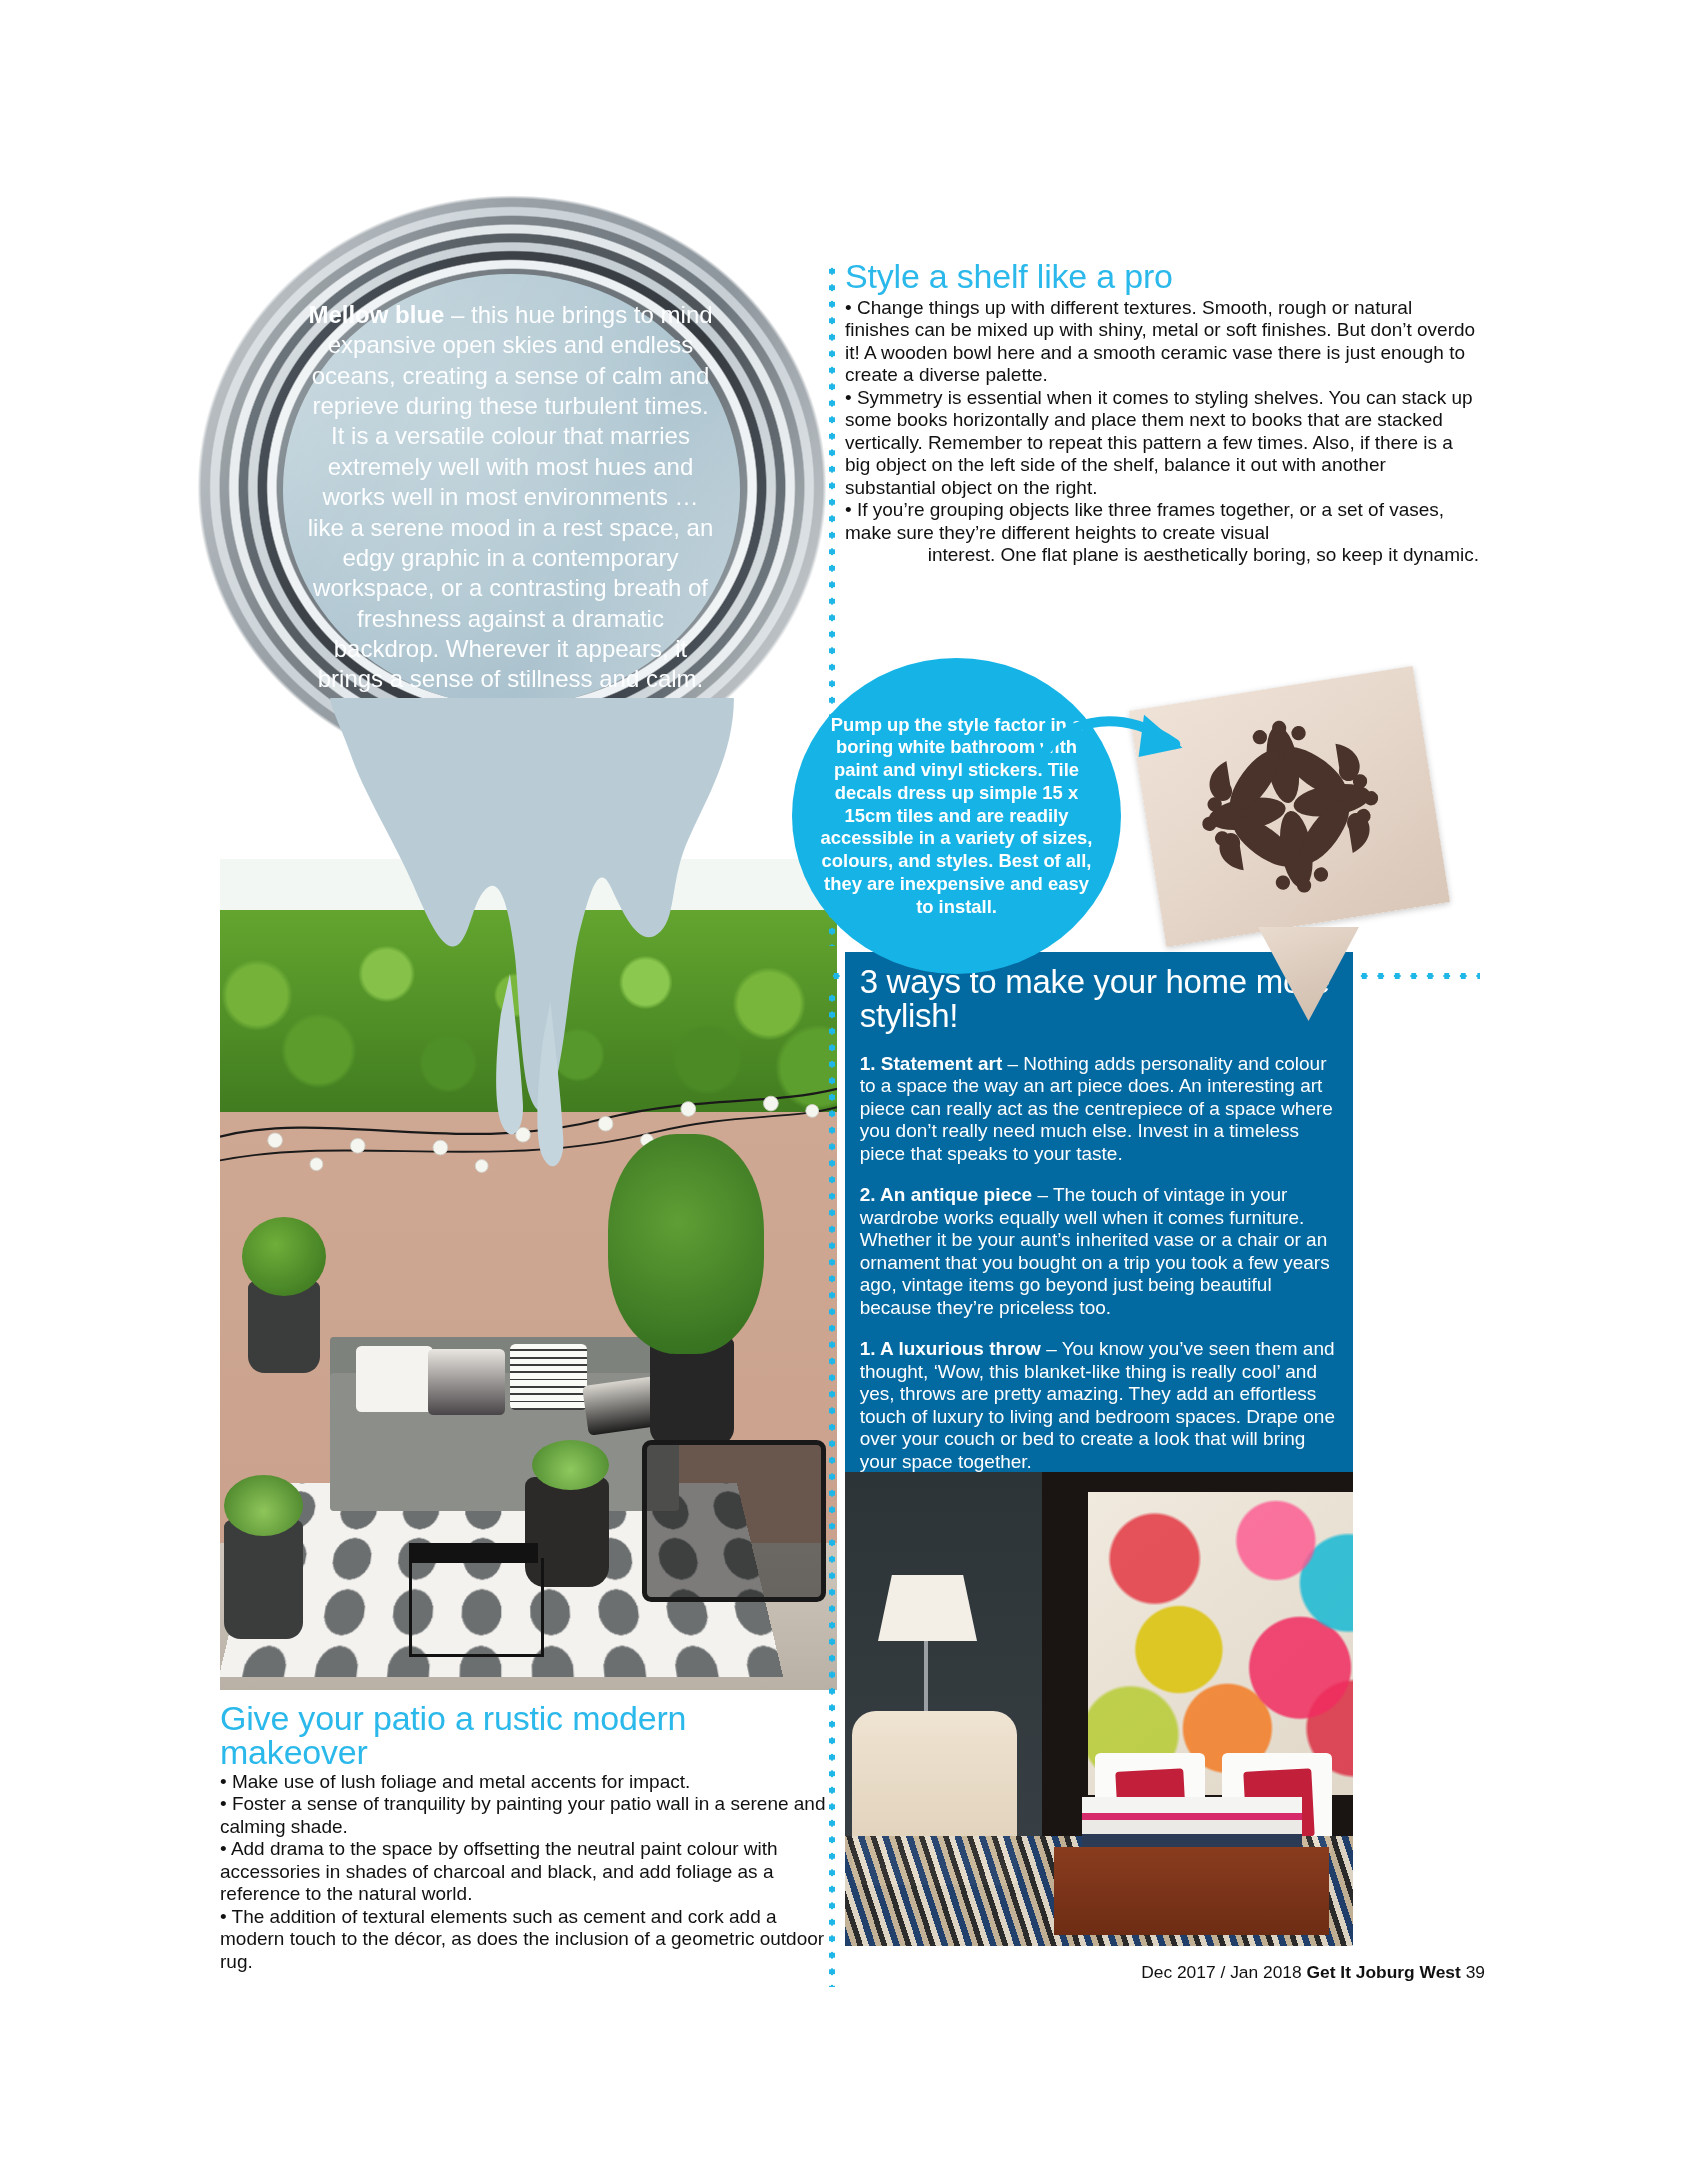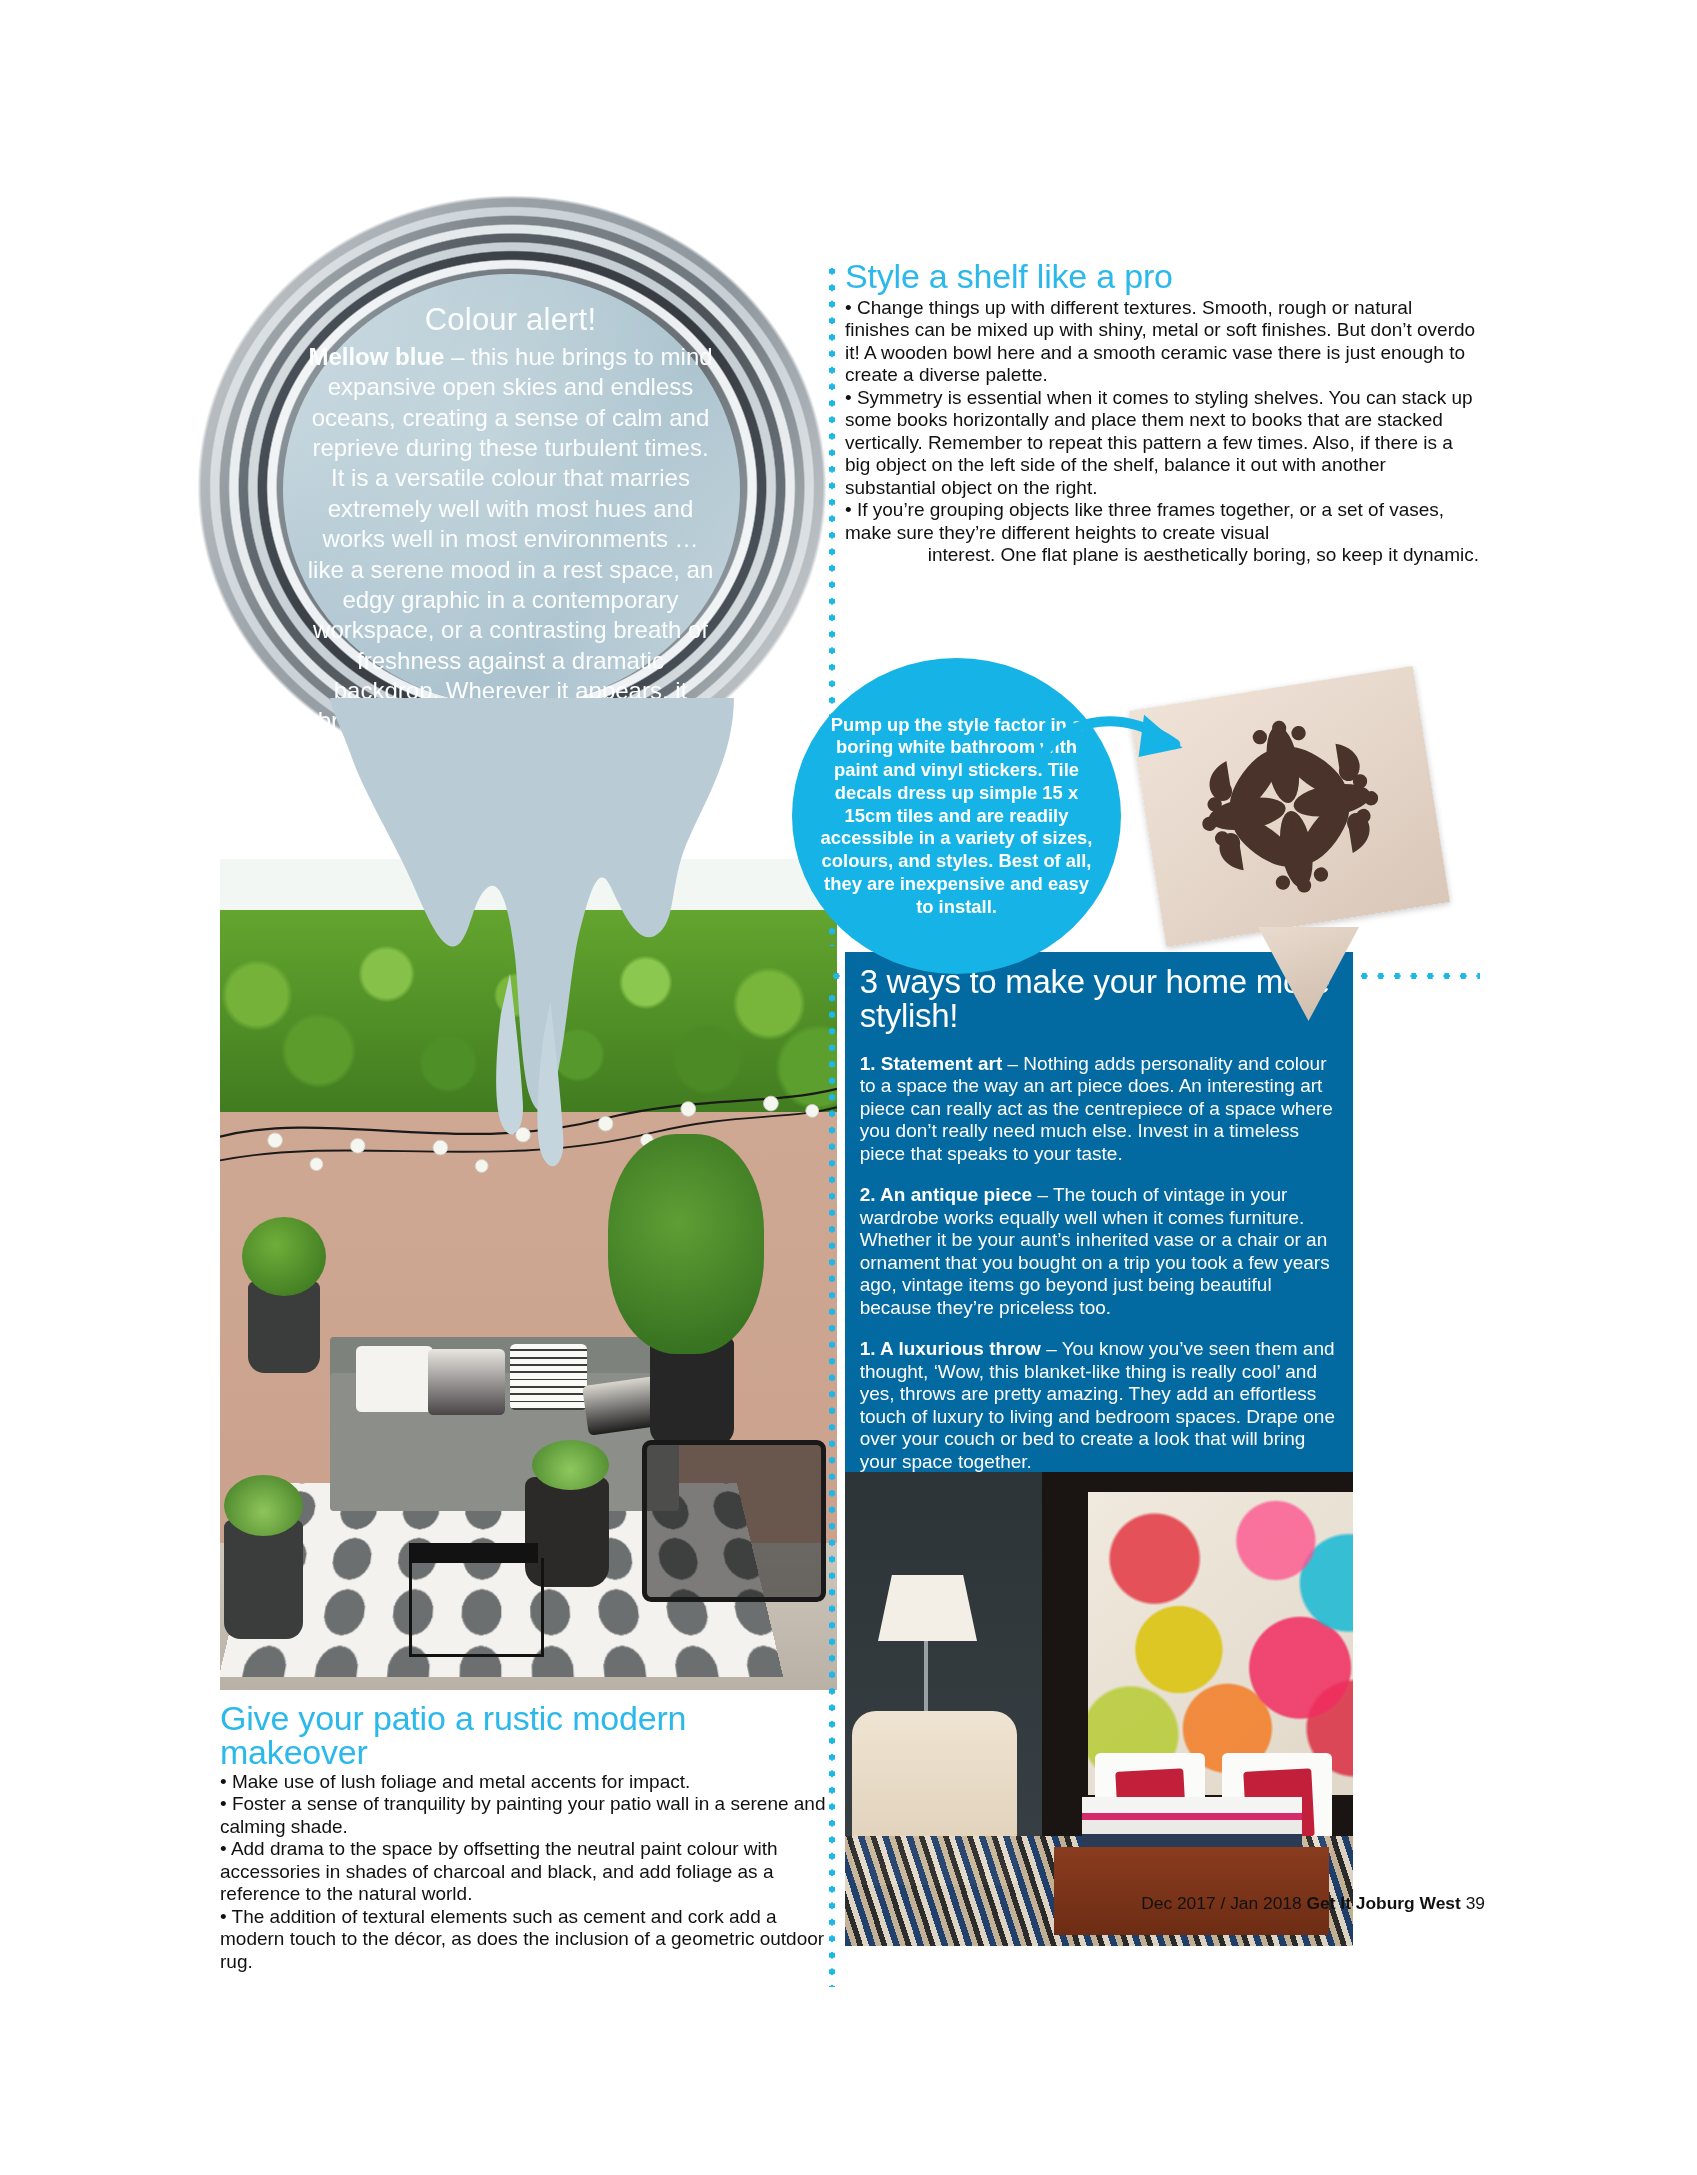--- a/index.html
+++ b/index.html
@@ -196,35 +196,34 @@
     background:repeating-linear-gradient(72deg,#20406e 0 6.4px,#c9b79a 6.4px 12px,#2b2b2b 12px 17.4px,#e6dccb 17.4px 23px);
     opacity:.95;
   }
 
   
   .patio-cap{position:absolute;left:220px;top:1701px;width:606px;}
   .patio-cap .h-cyan{font-size:34px;margin-bottom:1.8px;}
 
   
   .footer{
-    position:absolute;right:213px;top:1893px;font-size:17.4px;color:#111;white-space:nowrap;
+    position:absolute;right:213px;top:1962px;font-size:17.4px;color:#111;white-space:nowrap;
   }
   .footer b{font-weight:700;}
 </style>
 </head>
 <body>
 
 <div class="page">
 
   <div class="paintcan-wrap">
     <div class="can-outer"></div>
     <div class="can-paint"></div>
     <div class="can-sheen"></div>
     <div class="can-text">
-      <div class="can-title">Colour alert!</div>
       <div class="can-body"><b>Mellow blue</b><span> – this hue brings to mind expansive open skies and endless oceans, creating a sense of calm and reprieve during these turbulent times. It is a versatile colour that marries extremely well with most hues and works well in most environments … like a serene mood in a rest space, an edgy graphic in a contemporary workspace, or a contrasting breath of freshness against a dramatic backdrop. Wherever it appears, it brings a sense of stillness and calm.</span></div>
     </div>
   </div>
 
   <div class="patio">
     <div class="sky"></div>
     <div class="hedge"></div>
     <div class="wall"></div>
     <div class="floor"></div>
     <svg class="lights" viewBox="0 0 672 110" preserveAspectRatio="none">

